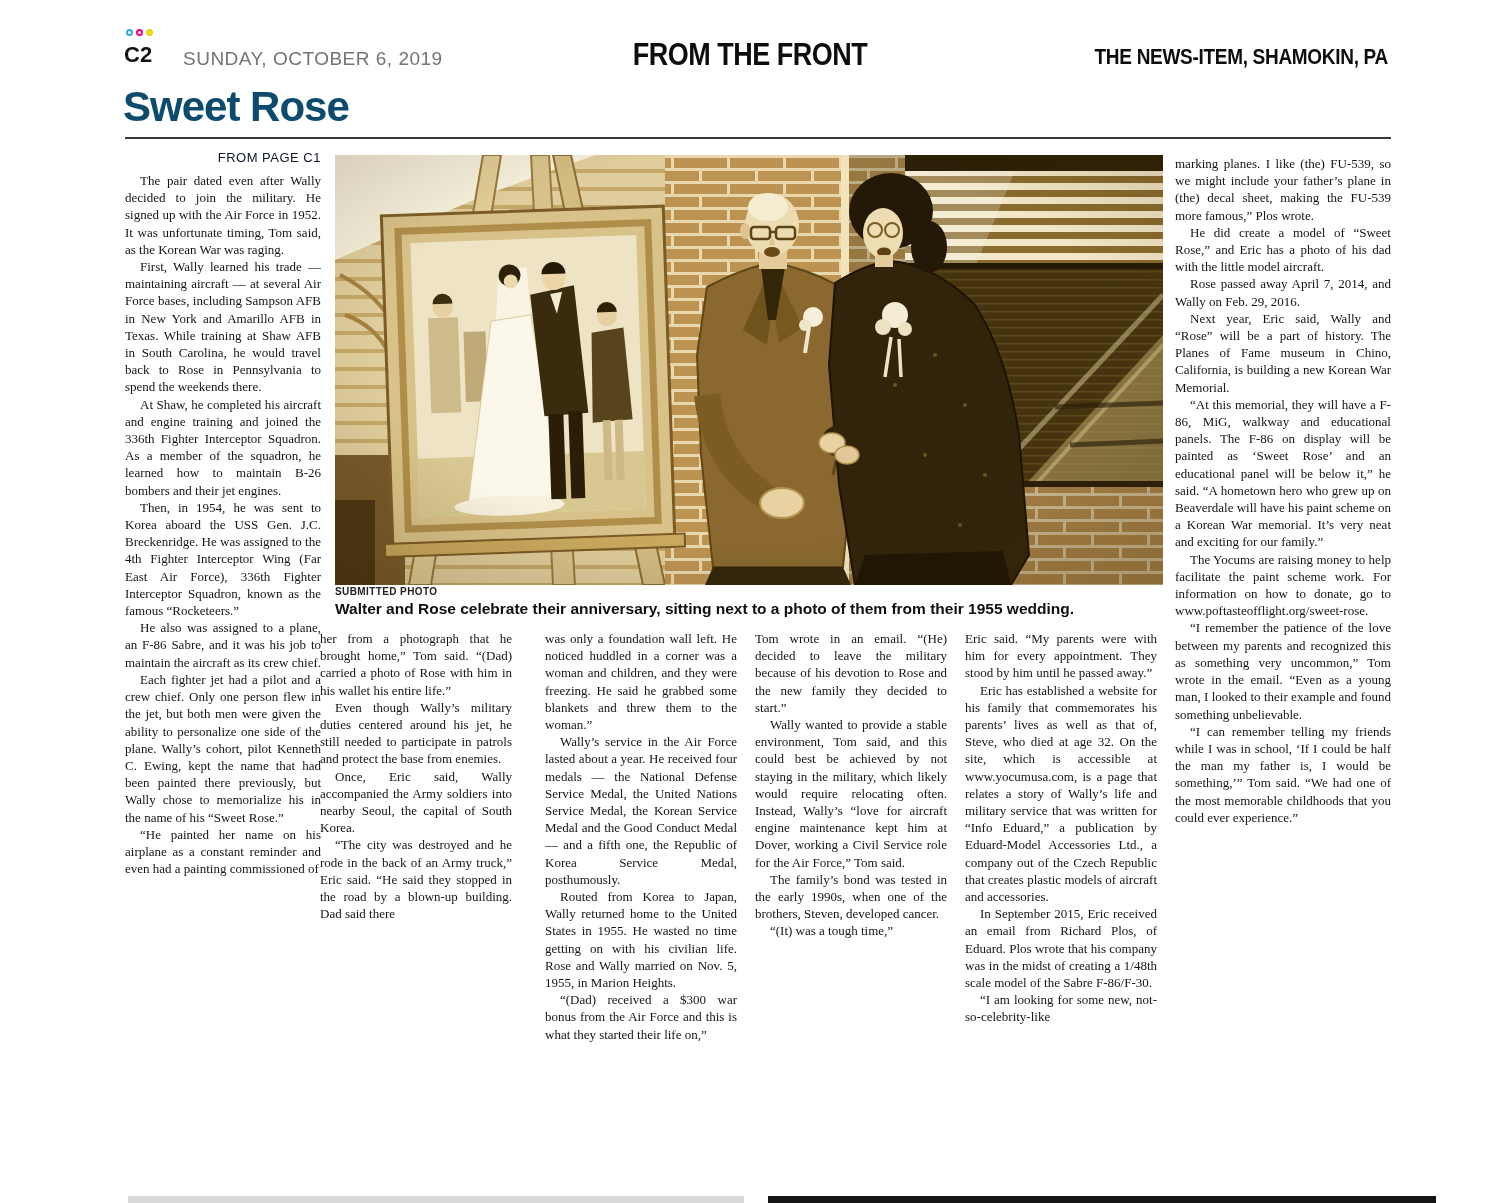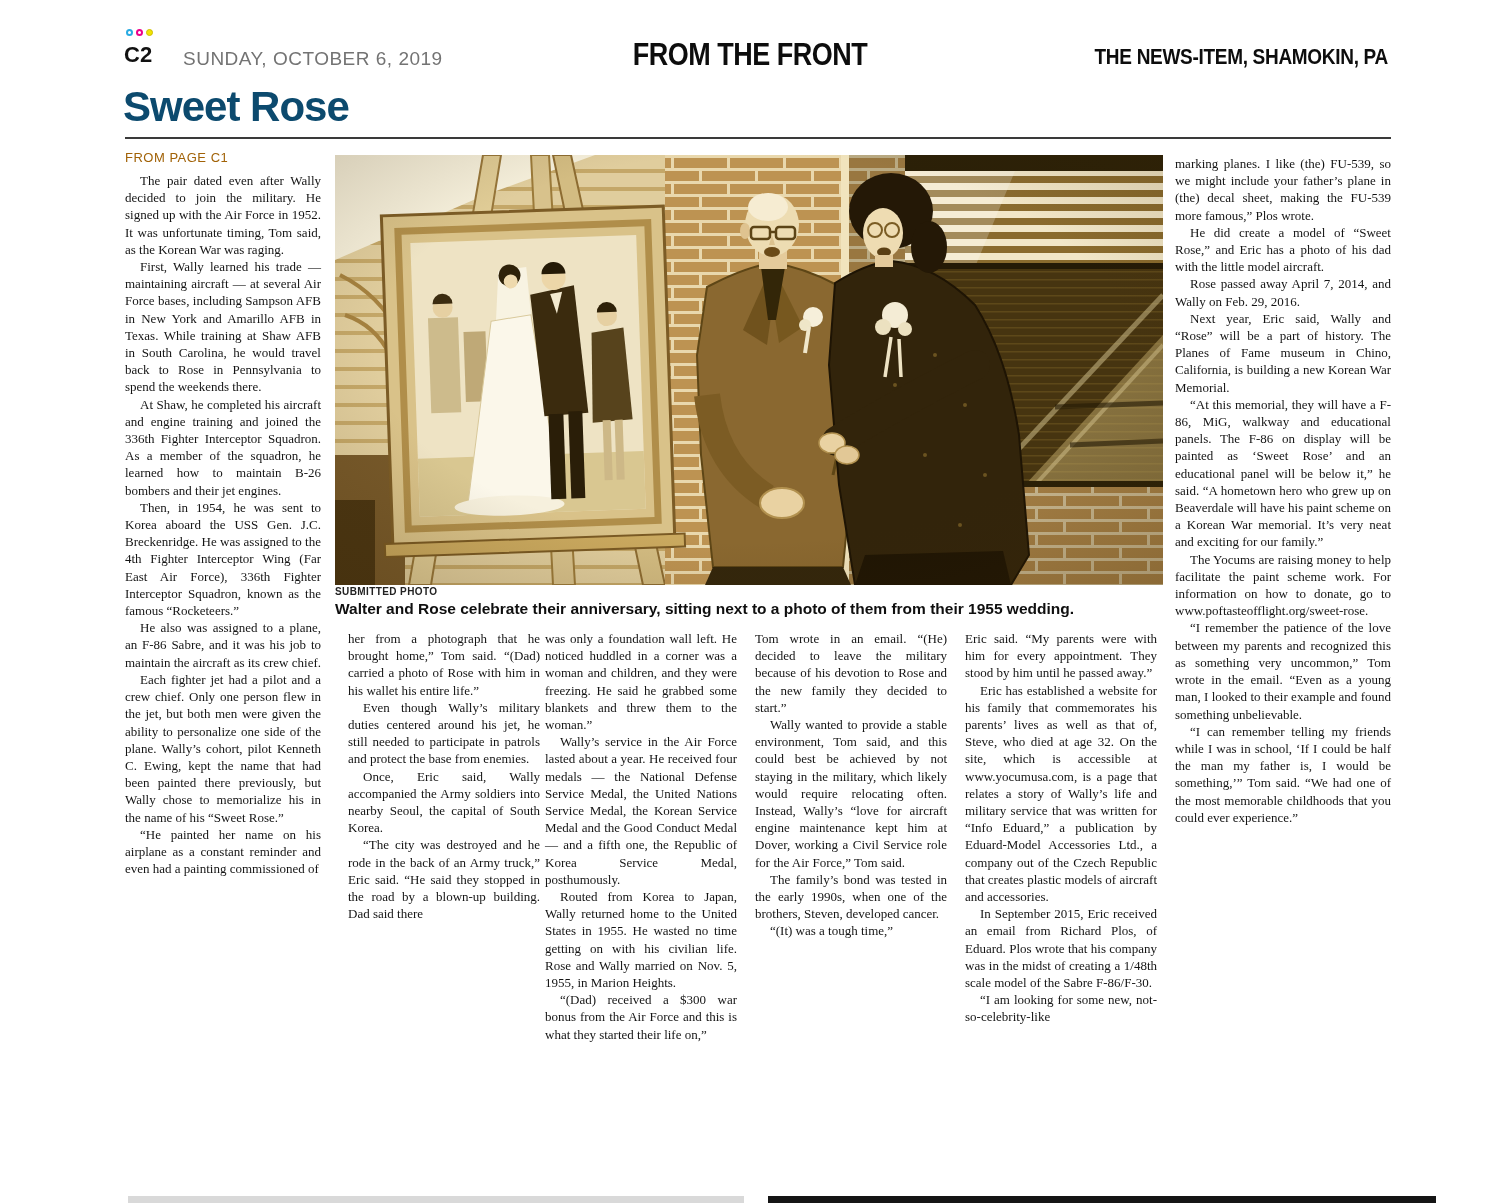--- a/index.html
+++ b/index.html
@@ -16,29 +16,29 @@
   .date{position:absolute;left:183px;top:48px;font:400 19px "Liberation Sans",sans-serif;letter-spacing:.5px;color:#737373;}
   .section{position:absolute;left:750px;top:40px;transform:translateX(-50%) scaleY(1.15);
            font:700 27px "Liberation Sans",sans-serif;letter-spacing:-.5px;color:#0d0d0d;white-space:nowrap;}
   .pub{position:absolute;right:112px;top:45px;transform:scaleY(1.12);transform-origin:right top;
        font:700 19px "Liberation Sans",sans-serif;letter-spacing:-.3px;color:#0d0d0d;white-space:nowrap;}
 
   
   .headline{position:absolute;left:123px;top:84px;margin:0;
             font:700 42px/1.1 "Liberation Sans",sans-serif;letter-spacing:-1px;color:#0c4a6e;}
   .rule{position:absolute;left:125px;top:137px;width:1266px;height:2px;background:#3a3a3a;}
-  .jumpline{position:absolute;left:125px;top:150px;width:196px;text-align:left;
-            font:400 13px "Liberation Sans",sans-serif;letter-spacing:.5px;color:#a16207;}
+  .jumpline{position:absolute;left:125px;top:150px;width:196px;text-align:right;
+            font:400 13px "Liberation Sans",sans-serif;letter-spacing:.5px;color:#0f172a;}
 
   
   .col{position:absolute;text-align:justify;font-size:13px;line-height:17.2px;color:#141414;}
   .col p{margin:0;text-indent:15px;}
   .col p.cont{text-indent:0;}
   .col-left {left:125px; top:172px; width:196px;}
-  .col-p1   {left:348px; top:630px; width:192px;}
+  .col-p1   {left:320px; top:630px; width:192px;}
   .col-p2   {left:545px; top:630px; width:192px;}
   .col-p3   {left:755px; top:630px; width:192px;}
   .col-p4   {left:965px; top:630px; width:192px;}
   .col-right{left:1175px;top:155px; width:216px;}
 
   
   .photo{position:absolute;left:335px;top:155px;width:828px;height:430px;margin:0;}
   .photo svg{display:block;}
   .credit{position:absolute;left:335px;top:586px;width:828px;text-align:left;
           font:700 10px "Liberation Sans",sans-serif;letter-spacing:.4px;color:#222;}

